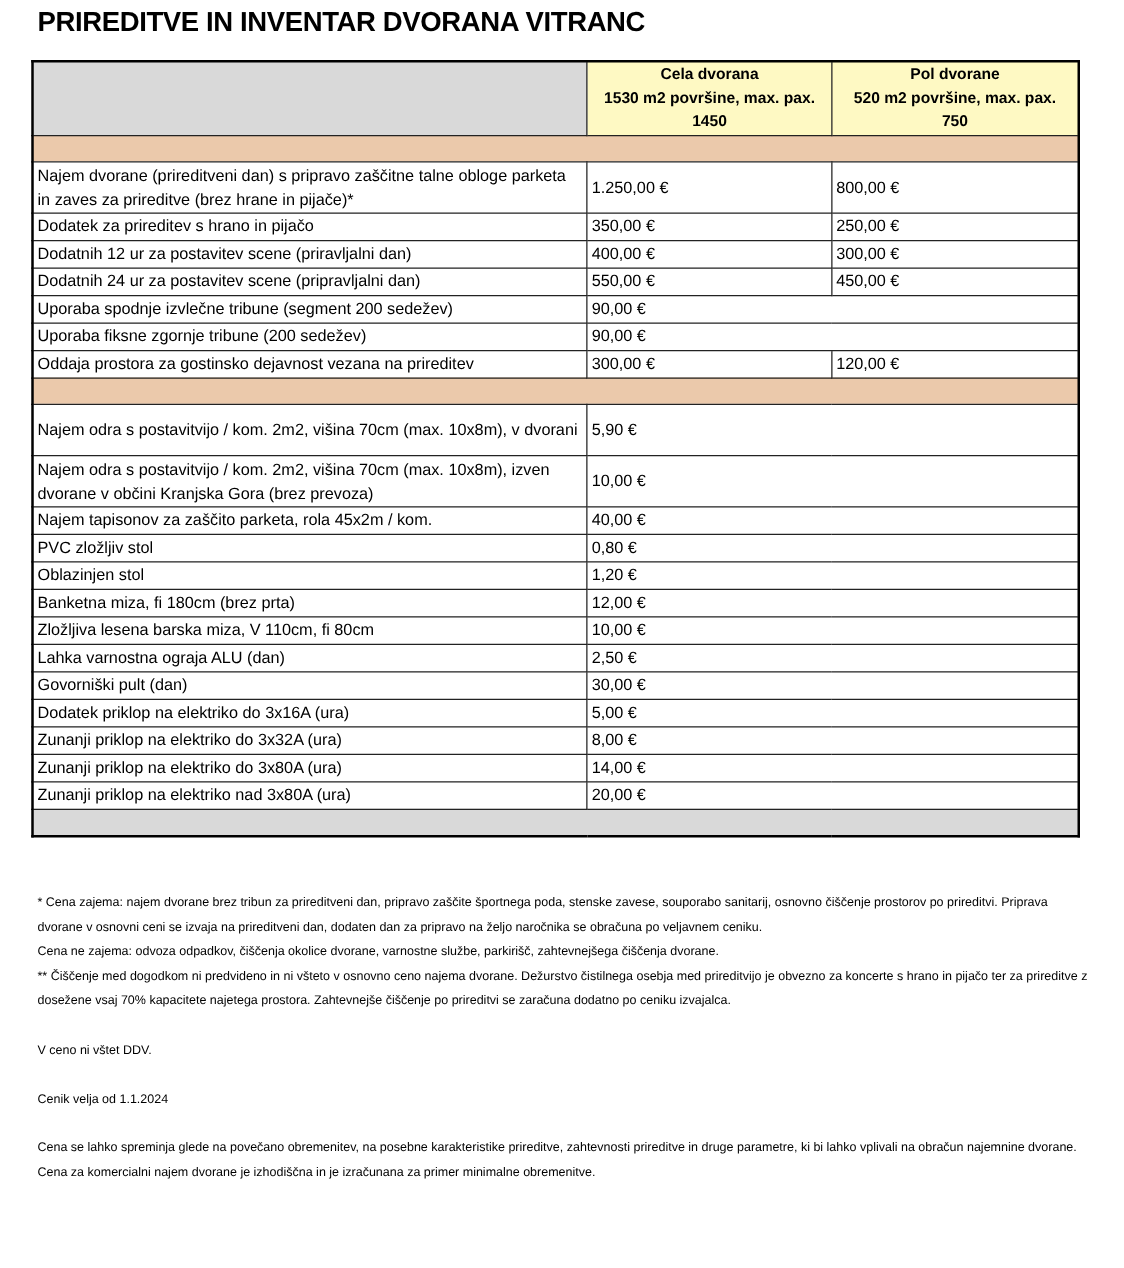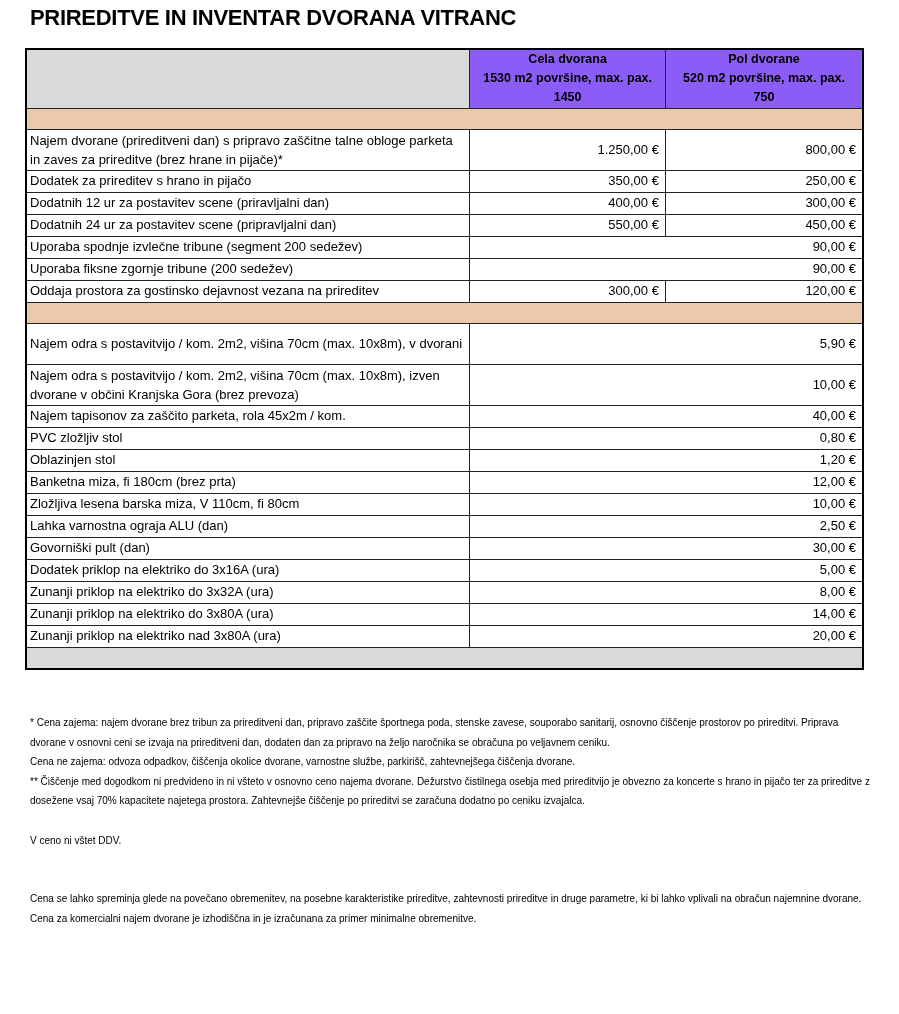--- a/index.html
+++ b/index.html
@@ -19,27 +19,27 @@
     border: 2.5px solid #000;
     font-size: 13px;
   }
   table.price td, table.price th {
     border: 1px solid #222; padding: 0 6px 0 3px; line-height: 20px;
   }
   col.c1 { width: 445px; }
   col.c2 { width: 196px; }
   col.c3 { width: 198px; }
   tr.head th {
-    background: #8b5cf6; font-weight: bold; text-align: center;
+    background: #fef9c3; font-weight: bold; text-align: center;
     font-size: 12.5px; line-height: 19px; height: 59px; padding: 0 2px;
   }
   tr.head th.blank { background: #d9d9d9; }
   tr.band td { background: #ebc9ab; height: 21px; }
   tr.foot td { background: #d9d9d9; height: 22px; }
-  td.num { text-align: right; white-space: nowrap; }
+  td.num { white-space: nowrap; }
   tr.row td { height: 22px; }
   tr.row.tall td { height: 41px; line-height: 19px; }
   .notes {
     position: absolute; left: 30px; top: 713px; width: 845px;
     font-size: 10px; line-height: 19.6px;
   }
   .notes p { margin: 0; }
   .notes .gap { height: 19.6px; }
 </style>
 </head>
@@ -168,16 +168,17 @@
 </tbody>
   </table>
 
 <div class="notes">
   <p>* Cena zajema: najem dvorane brez tribun za prireditveni dan, pripravo zaščite športnega poda, stenske zavese, souporabo sanitarij, osnovno čiščenje prostorov po prireditvi. Priprava dvorane v osnovni ceni se izvaja na prireditveni dan, dodaten dan za pripravo na željo naročnika se obračuna po veljavnem ceniku.</p>
   <p>Cena ne zajema: odvoza odpadkov, čiščenja okolice dvorane, varnostne službe, parkirišč, zahtevnejšega čiščenja dvorane.</p>
   <p>** Čiščenje med dogodkom ni predvideno in ni všteto v osnovno ceno najema dvorane. Dežurstvo čistilnega osebja med prireditvijo je obvezno za koncerte s hrano in pijačo ter za prireditve z dosežene vsaj 70% kapacitete najetega prostora. Zahtevnejše čiščenje po prireditvi se zaračuna dodatno po ceniku izvajalca.</p>
   <div class="gap"></div>
   <p>V ceno ni vštet DDV.</p>
   <div class="gap"></div>
+  <p>Cenik velja od 1.1.2024</p>
   <div class="gap"></div>
   <p>Cena se lahko spreminja glede na povečano obremenitev, na posebne karakteristike prireditve, zahtevnosti prireditve in druge parametre, ki bi lahko vplivali na obračun najemnine dvorane.</p>
   <p>Cena za komercialni najem dvorane je izhodiščna in je izračunana za primer minimalne obremenitve.</p>
 </div>
 
 </body></html>

